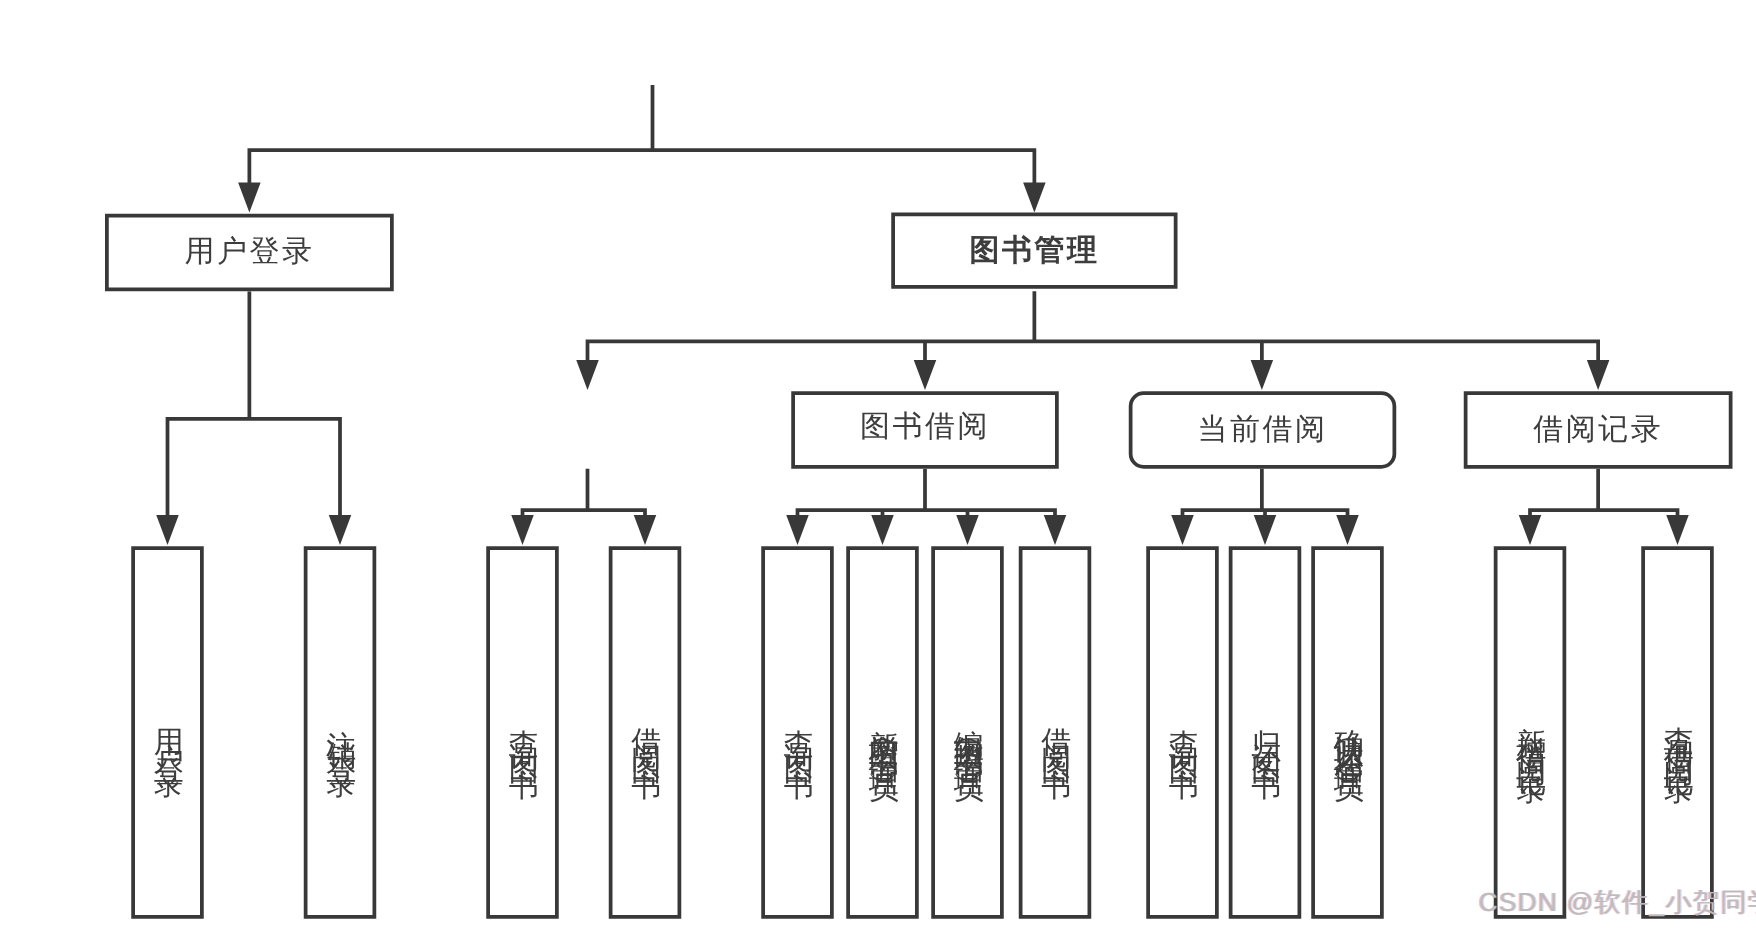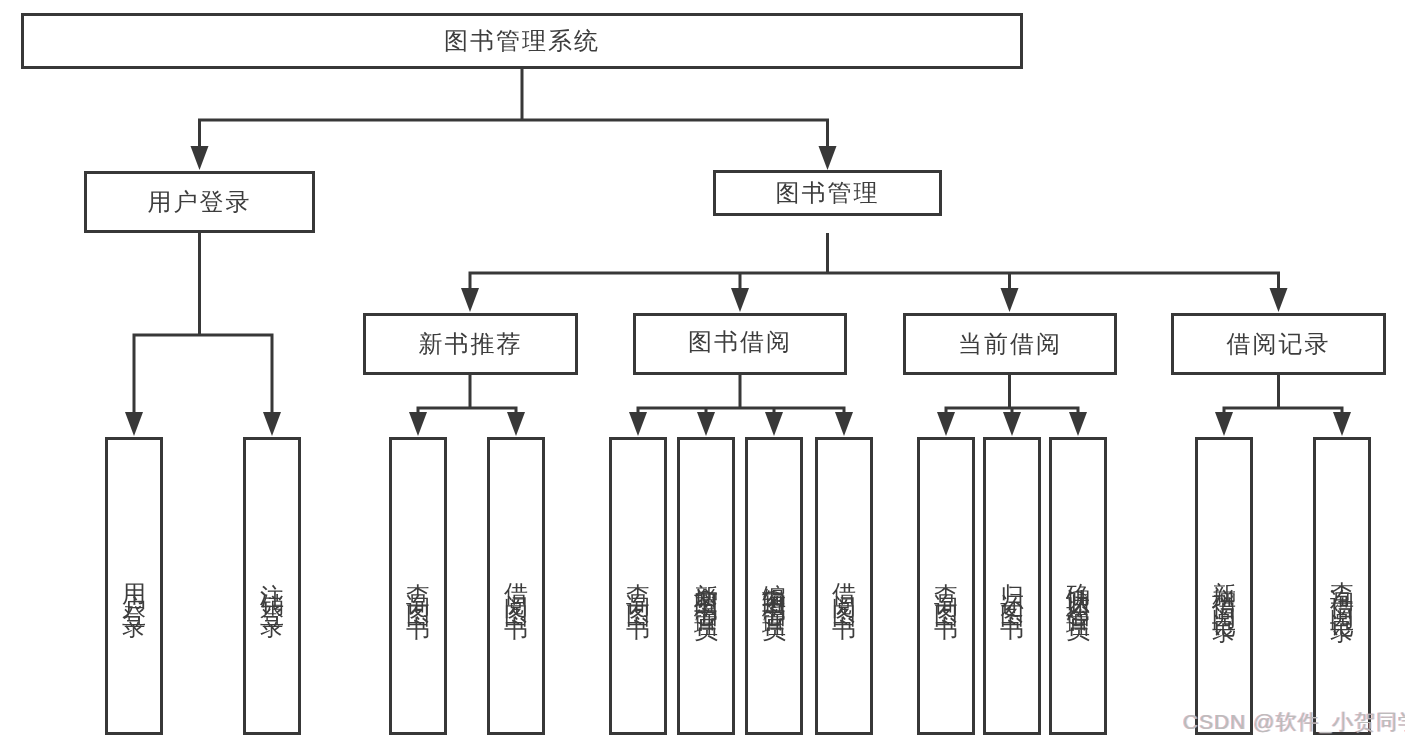--- a/index.html
+++ b/index.html
@@ -92,28 +92,26 @@
       <polygon fill="#383838" stroke="none" points="1003,412 1021,412 1012,436"></polygon>
       <polygon fill="#383838" stroke="none" points="1069,412 1087,412 1078,436"></polygon>
     </g>
     <g>
       <path d="M1278.5 375 V408 M1224 420 V408 H1342 V420"></path>
       <polygon fill="#383838" stroke="none" points="1215,412 1233,412 1224,436"></polygon>
       <polygon fill="#383838" stroke="none" points="1333,412 1351,412 1342,436"></polygon>
     </g>
   </svg>
 
-  <div class="node" style="left:21px; top:13px; width:1002px; height:56px;">图书管理系统</div>
 
   <div class="node" style="left:84px; top:171px; width:231px; height:62px;">用户登录</div>
-  <div class="node" style="left:713px; top:170px; width:229px; height:46px;">图书管理</div>
+  <div class="node" style="left:713px; top:170px; width:229px; height:61px;font-weight:bold;">图书管理</div>
 
-  <div class="node" style="left:363px; top:313px; width:215px; height:62px;">新书推荐</div>
   <div class="node" style="left:633px; top:313px; width:214px; height:62px;font-family:Liberation Mono, monospace;">图书借阅</div>
-  <div class="node" style="left:903px; top:313px; width:214px; height:62px;">当前借阅</div>
+  <div class="node" style="left:903px; top:313px; width:214px; height:62px;border-radius:12px;">当前借阅</div>
   <div class="node" style="left:1171px; top:313px; width:215px; height:62px;">借阅记录</div>
 
   <div class="node v" style="left: 105px; top: 437px; width: 58px; height: 298px; letter-spacing: 11px;">用户登录</div>
   <div class="node v" style="left: 243px; top: 437px; width: 58px; height: 298px; letter-spacing: 11px;">注销登录</div>
 
   <div class="node v" style="left: 389px; top: 437px; width: 58px; height: 298px; letter-spacing: 11px;">查询图书</div>
   <div class="node v" style="left: 487px; top: 437px; width: 58px; height: 298px; letter-spacing: 11px;">借阅图书</div>
 
   <div class="node v" style="left: 609px; top: 437px; width: 58px; height: 298px; letter-spacing: 11px;">查询图书</div>
   <div class="node v" style="left: 677px; top: 437px; width: 58px; height: 298px; letter-spacing: 5px;">新增图书（管理员）</div>

